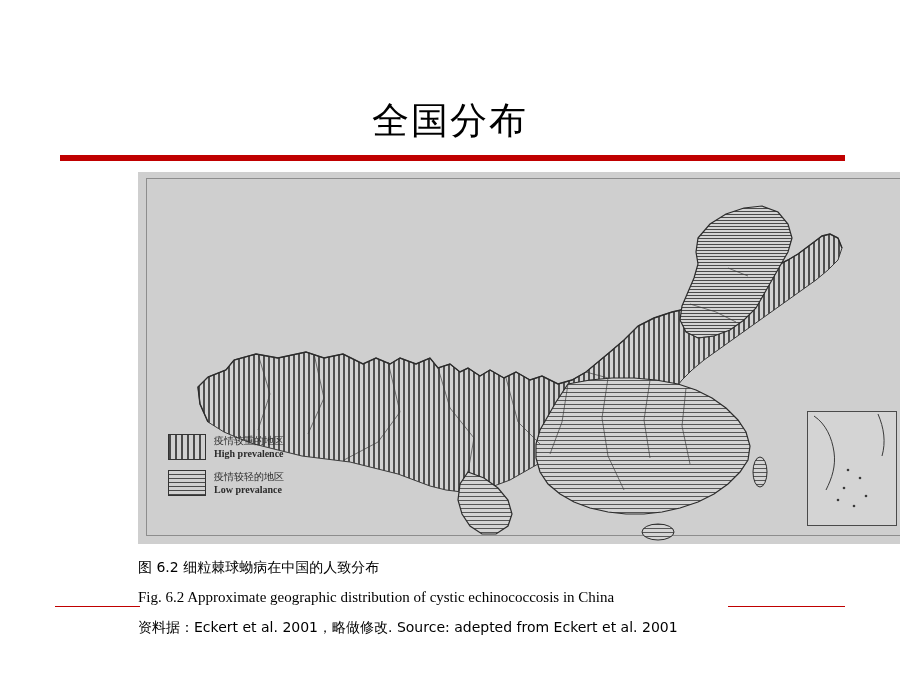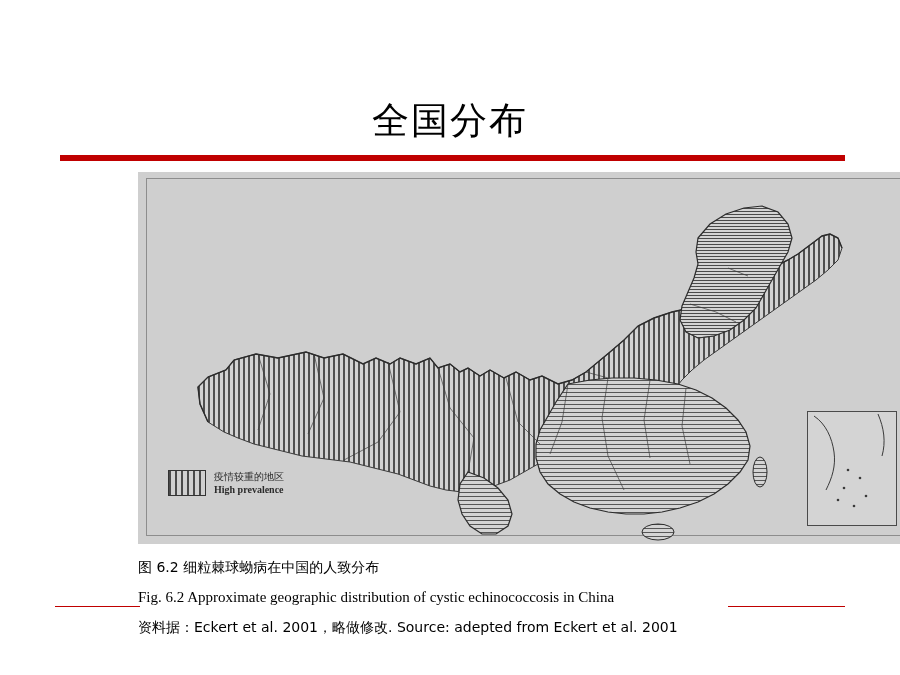--- a/index.html
+++ b/index.html
@@ -283,20 +283,27 @@
       </div>
 
       <div class="map-legend">
         <div class="legend-row">
           <div class="legend-swatch swatch-high"></div>
           <div class="legend-text">
             <span class="cn">疫情较重的地区</span>
             <span class="en">High prevalence</span>
           </div>
         </div>
+        <div class="legend-row">
+          <div class="legend-swatch swatch-low"></div>
+          <div class="legend-text">
+            <span class="cn">疫情较轻的地区</span>
+            <span class="en">Low prevalance</span>
+          </div>
+        </div>
       </div>
     </div>
 
     <div class="caption">
       <div class="caption-line">图 6.2 细粒棘球蚴病在中国的人致分布</div>
       <div class="caption-line en">Fig. 6.2 Approximate geographic distribution of cystic echinococcosis in China</div>
       <div class="caption-line">资料据：Eckert et al. 2001，略做修改. Source: adepted from Eckert et al. 2001</div>
     </div>
 
   </div>

